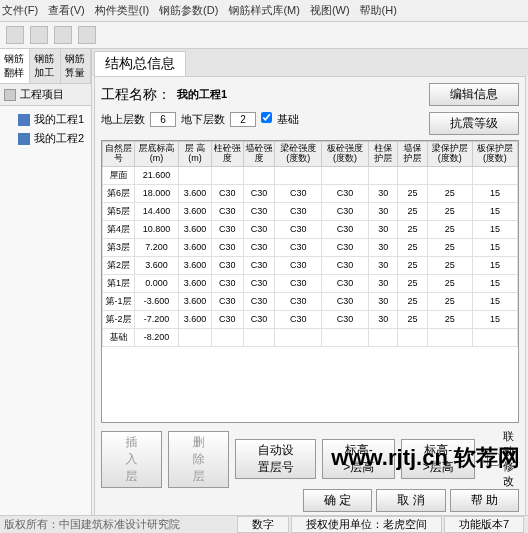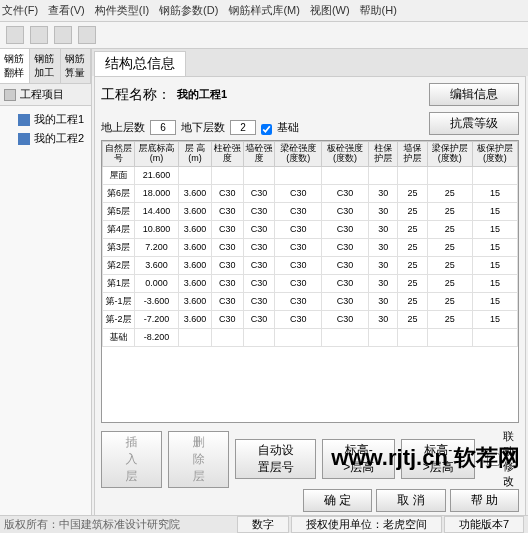--- a/index.html
+++ b/index.html
@@ -19,21 +19,21 @@
 .tree-item{padding:2px 2px 2px 14px;display:flex;align-items:center;gap:4px}
 .tree-item .fi{width:12px;height:12px;background:#4a7cbf;display:inline-block}
 .right{flex:1;display:flex;flex-direction:column;background:#f0f0f0}
 .rtabs{display:flex;background:#e4e4e4;padding:2px 2px 0}
 .rtab{padding:3px 10px;background:#fff;border:1px solid #ccc;border-bottom:none;font-size:14px}
 .rcontent{flex:1;background:#f4f4f4;border:1px solid #ccc;margin:0 2px;padding:6px;display:flex;flex-direction:column}
 .proj-row{display:flex;align-items:center;gap:6px;margin-bottom:6px}
 .proj-row .lbl{font-size:14px}
 .proj-row .val{font-weight:bold;flex:1}
 .btn{border:1px solid #999;background:linear-gradient(#fff,#e0e0e0);padding:2px 20px;font-size:12px;cursor:pointer}
-.param-row{display:flex;align-items:flex-end;gap:5px;margin-bottom:5px;font-size:10px}
+.param-row{display:flex;align-items:flex-start;gap:5px;margin-bottom:5px;font-size:10px}
 .param-row input[type=text]{width:26px;border:1px solid #999;padding:1px 2px;text-align:center;font-size:10px}
 .param-row input[type=checkbox]{width:11px;height:11px}
 .param-row .spacer{flex:1}
 .tbl-wrap{flex:1;border:1px solid #999;background:#fff;overflow:auto}
 table{width:100%;border-collapse:collapse;font-size:9px}
 th{background:#eee;border:1px solid #ccc;padding:2px 1px;font-weight:normal;text-align:center;font-size:9px;line-height:1.1}
 td{border:1px solid #e0e0e0;padding:2px 1px;text-align:center;font-size:9px}
 .btn-row{display:flex;gap:6px;margin-top:6px;align-items:center}
 .btn-row .spacer{flex:1}
 .btn-row .chk{display:flex;align-items:center;gap:3px}

